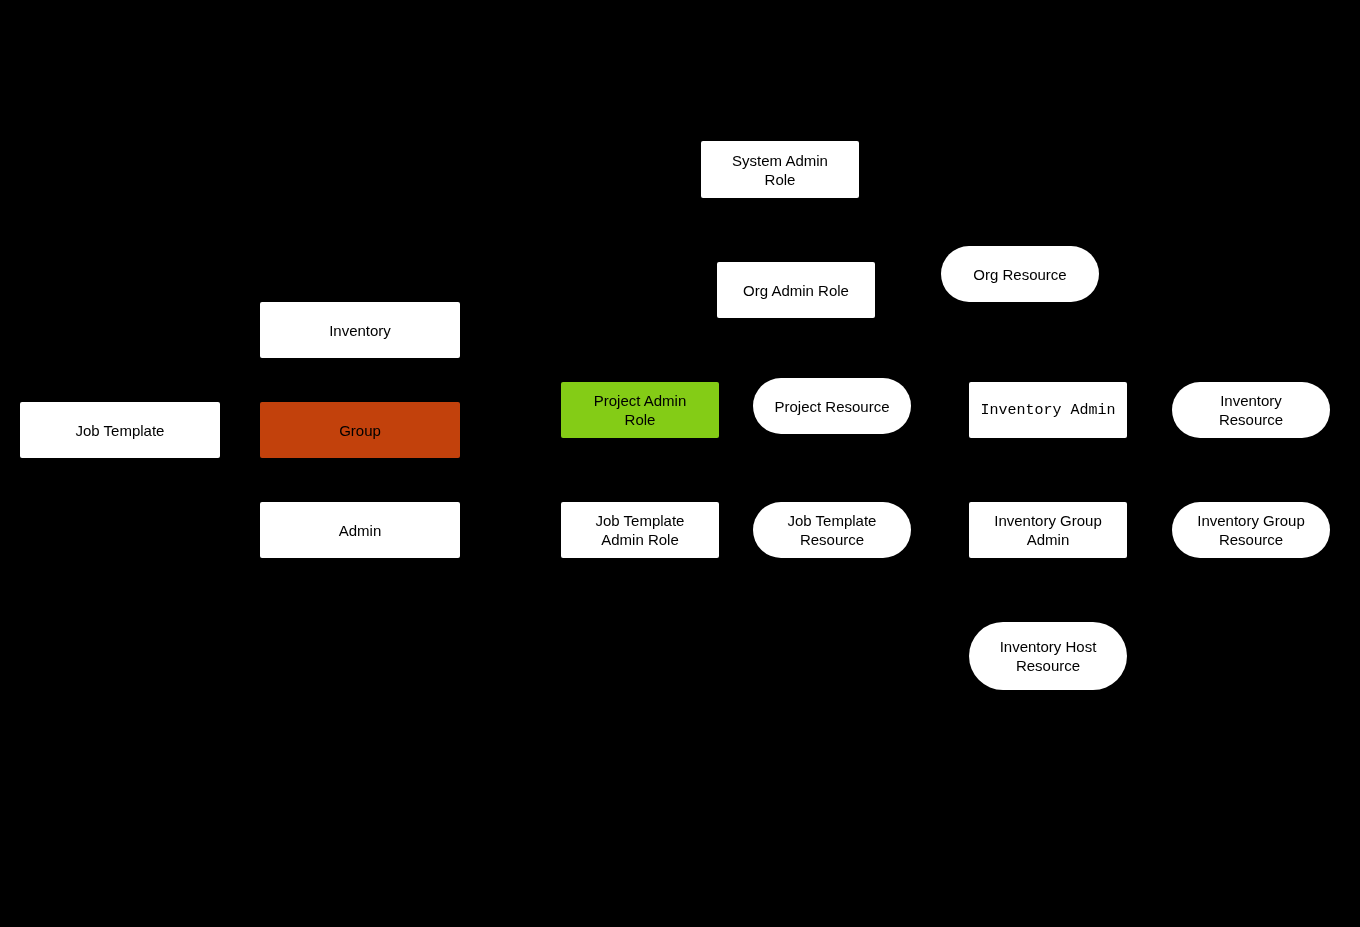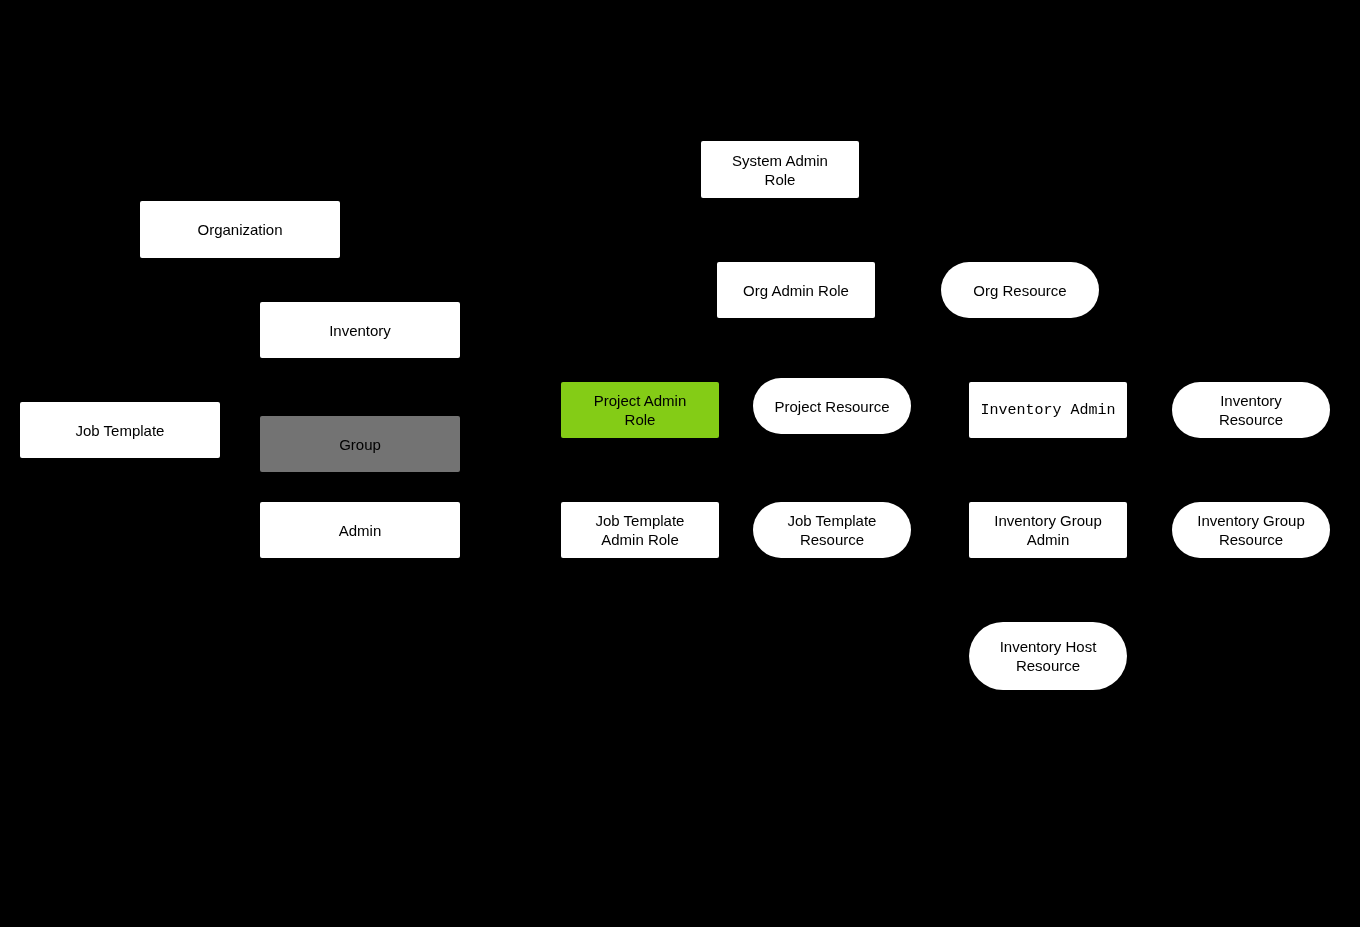--- a/index.html
+++ b/index.html
@@ -33,29 +33,28 @@
     border-radius: 2px;
   }
   .pill {
     border-radius: 999px;
   }
 </style>
 </head>
 <body>
 
 <div id="canvas">
-    <div class="node rect" style="left: 140px; top: 201px; width: 200px; height: 57px; background: rgb(255, 255, 255); color: rgb(0, 0, 0);">Organization</div>
     <div class="node rect" style="left: 260px; top: 302px; width: 200px; height: 56px; background: rgb(255, 255, 255); color: rgb(0, 0, 0);">Inventory</div>
     <div class="node rect" style="left: 20px; top: 402px; width: 200px; height: 56px; background: rgb(255, 255, 255); color: rgb(0, 0, 0);">Job Template</div>
-    <div class="node rect" style="left: 260px; top: 416px; width: 200px; height: 56px; background: #737373; color: rgb(0, 0, 0);">Group</div>
+    <div class="node rect" style="left: 260px; top: 402px; width: 200px; height: 56px; background: #c2410c; color: rgb(0, 0, 0);">Group</div>
     <div class="node rect" style="left: 260px; top: 502px; width: 200px; height: 56px; background: rgb(255, 255, 255); color: rgb(0, 0, 0);">Admin</div>
     <div class="node rect" style="left: 701px; top: 141px; width: 158px; height: 57px; background: rgb(255, 255, 255); color: rgb(0, 0, 0);">System Admin
 Role</div>
     <div class="node rect" style="left: 701px; top: 262px; width: 158px; height: 56px; background: rgb(255, 255, 255); color: rgb(0, 0, 0); margin-left: 16px;">Org Admin Role</div>
-    <div class="node pill" style="left: 941px; top: 262px; width: 158px; height: 56px; background: rgb(255, 255, 255); color: rgb(0, 0, 0);">Org Resource</div>
+    <div class="node pill" style="left: 941px; top: 246px; width: 158px; height: 56px; background: rgb(255, 255, 255); color: rgb(0, 0, 0);">Org Resource</div>
     <div class="node rect" style="left: 561px; top: 382px; width: 158px; height: 56px; background: #84cc16; color: rgb(0, 0, 0); text-align: center;">Project Admin
 Role</div>
     <div class="node pill" style="left: 753px; top: 378px; width: 158px; height: 56px; background: rgb(255, 255, 255); color: rgb(0, 0, 0);">Project Resource</div>
     <div class="node rect" style="left: 969px; top: 382px; width: 158px; height: 56px; background: rgb(255, 255, 255); color: rgb(0, 0, 0); font-family: Liberation Mono, monospace;">Inventory Admin</div>
     <div class="node pill" style="left: 1172px; top: 382px; width: 158px; height: 56px; background: rgb(255, 255, 255); color: rgb(0, 0, 0);">Inventory
 Resource</div>
     <div class="node rect" style="left: 561px; top: 502px; width: 158px; height: 56px; background: rgb(255, 255, 255); color: rgb(0, 0, 0);">Job Template
 Admin Role</div>
     <div class="node pill" style="left: 753px; top: 502px; width: 158px; height: 56px; background: rgb(255, 255, 255); color: rgb(0, 0, 0);">Job Template
 Resource</div>

